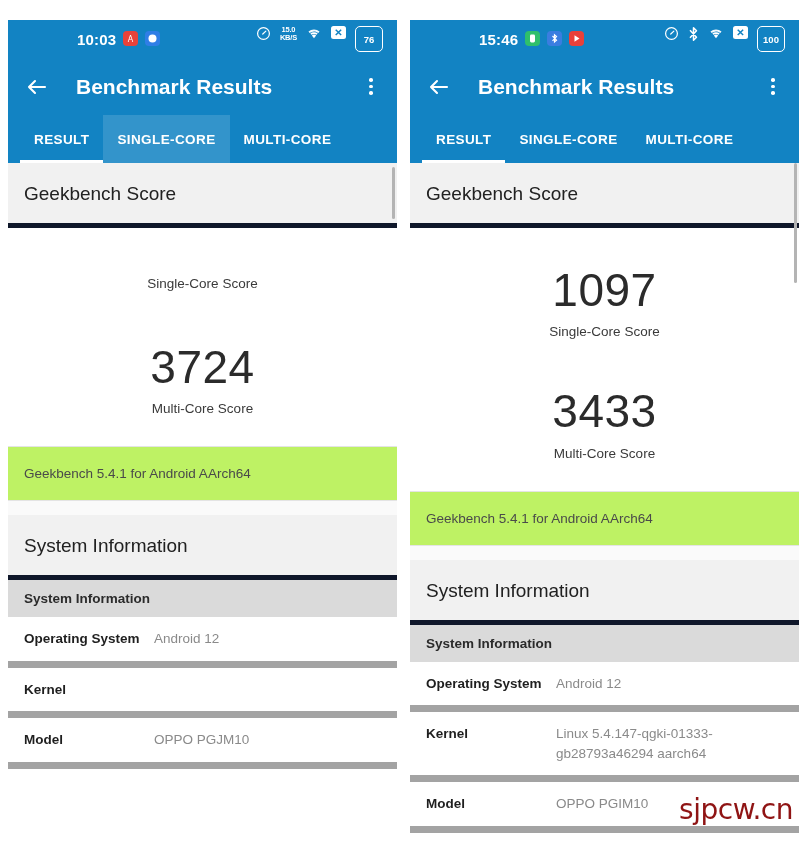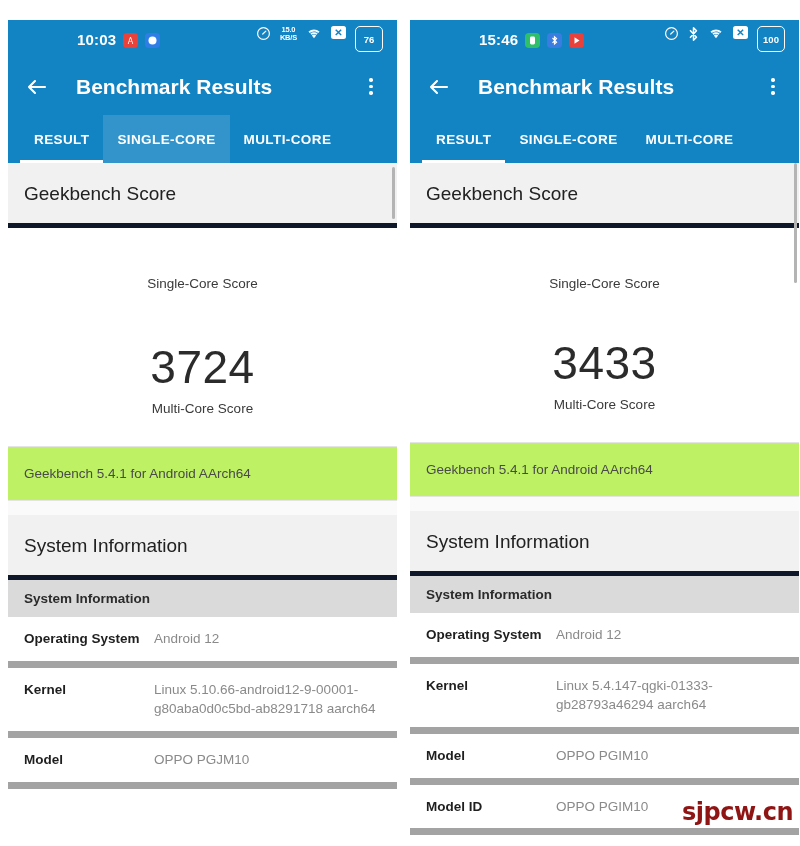--- a/index.html
+++ b/index.html
@@ -41,21 +41,21 @@
     height: 38px;
     background: #1283c3;
     display: flex;
     align-items: center;
     padding: 0 14px;
     box-sizing: border-box;
     color: #ffffff;
   }
   .sb-left {
     display: flex;
-    align-items: flex-end;
+    align-items: flex-start;
     gap: 7px;
     margin-left: 55px;
   }
   .sb-clock {
     font-size: 15px;
     font-weight: bold;
     letter-spacing: 0.2px;
   }
   .sb-right {
     margin-left: auto;
@@ -270,22 +270,22 @@
     border-radius: 2px;
     background: #b4b4b4;
   }
 
   
   .watermark {
     position: absolute;
     right: 6px;
     bottom: 20px;
     font-family: "DejaVu Sans", sans-serif;
-    font-size: 24px;
-    font-weight: bold;
+    font-size: 28px;
+    font-weight: normal;
     color: #8f1414;
     letter-spacing: -0.5px;
   }
 </style>
 </head>
 <body>
 
 <div class="stage">
 
   <div class="phone">
@@ -367,21 +367,20 @@
 
       <div class="section-header tall">System Information</div>
       <div class="subheader">System Information</div>
 
       <div class="kv-row">
         <div class="kv-key">Operating System</div>
         <div class="kv-val">Android 12</div>
       </div>
       <div class="kv-row">
         <div class="kv-key">Kernel</div>
-        <div class="kv-val">Linux 5.10.66-android12-9-00001-g80aba0d0c5bd-ab8291718 aarch64</div>
       </div>
       <div class="kv-row">
         <div class="kv-key">Model</div>
         <div class="kv-val">OPPO PGJM10</div>
       </div>
 
       <div class="scroll-thumb" style="top:4px;height:52px"></div>
     </div>
   </div>
 
@@ -450,20 +449,21 @@
       <div class="tab active">RESULT</div>
       <div class="tab">SINGLE-CORE</div>
       <div class="tab">MULTI-CORE</div>
     </div>
 
     <div class="content">
       <div class="section-header tall">Geekbench Score</div>
 
       <div class="score-card">
         <div class="score-block">
+          <div class="score-value">1097</div>
           <div class="score-label">Single-Core Score</div>
         </div>
         <div class="score-block" style="padding-top:44px">
           <div class="score-value">3433</div>
           <div class="score-label">Multi-Core Score</div>
         </div>
       </div>
 
       <div class="version-row">Geekbench 5.4.1 for Android AArch64</div>
       <div class="gap-band"></div>

